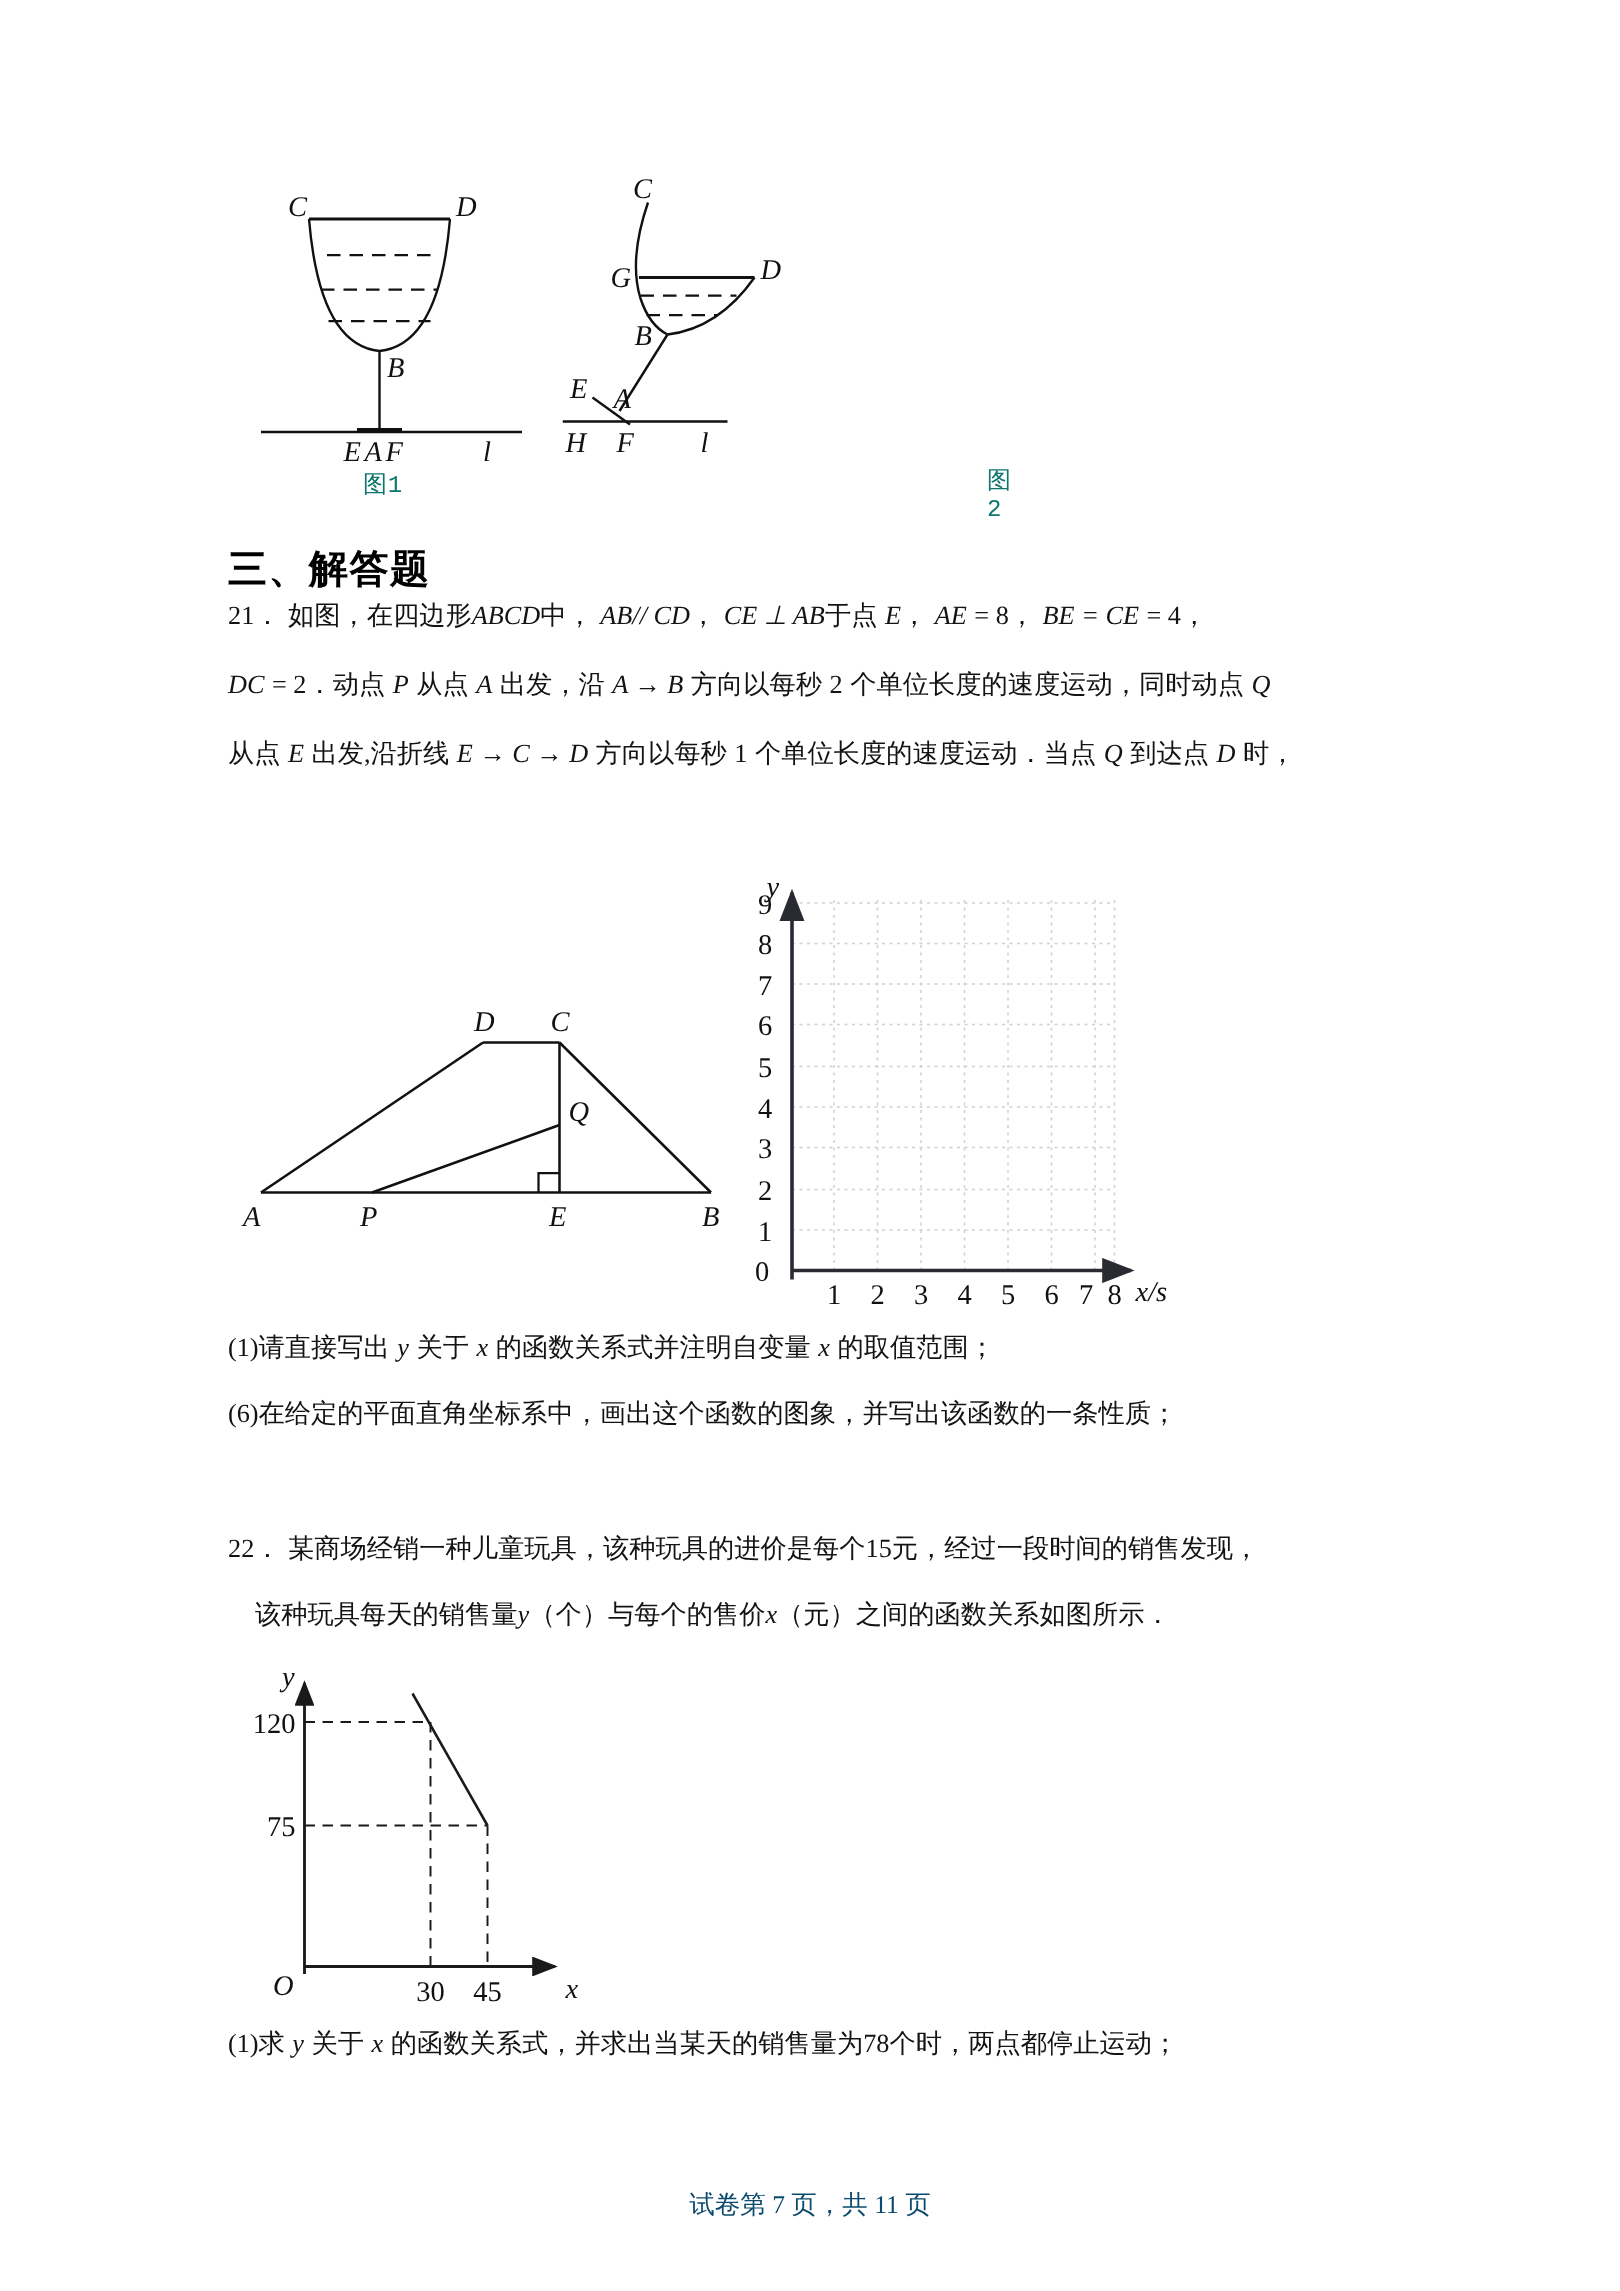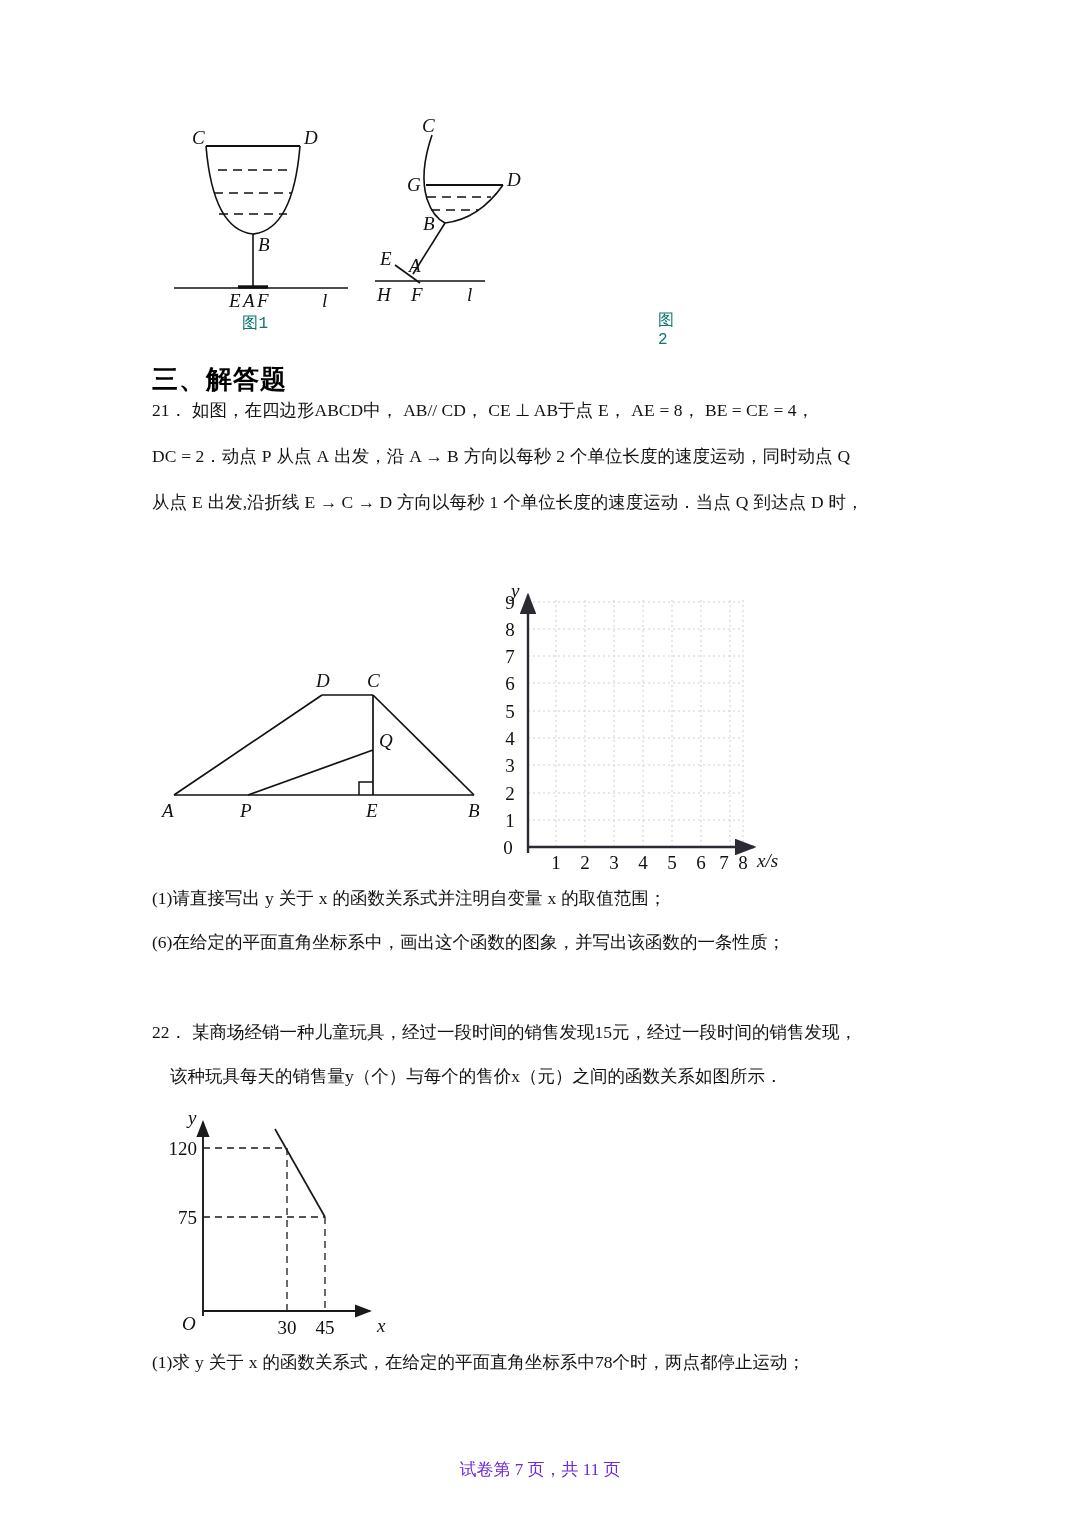--- a/index.html
+++ b/index.html
@@ -58,21 +58,21 @@
   
   .para {
     position: absolute;
     left: 152px;
     width: 800px;
     font-size: 17.5px;
     line-height: 1.25;
     color: #131313;
     white-space: nowrap;
   }
-  .para .it { }
+  .para .it { font-style: italic; }
 
   .p21l1 { top: 400px; }
   .p21l2 { top: 446px; }
   .p21l3 { top: 492px; }
   .p21l4 { top: 538px; }
 
   .q1 { top: 888px; }
   .q2 { top: 932px; }
   .q3 { top: 976px; }
 
@@ -109,21 +109,21 @@
   }
 
   
   .footer {
     position: absolute;
     left: 0;
     top: 1458px;
     width: 1080px;
     text-align: center;
     font-size: 17px;
-    color: #6d28d9;
+    color: #0c4a6e;
     font-family: "Liberation Serif", serif;
   }
 
   svg text {
     font-family: "Liberation Serif", serif;
     fill: #111;
   }
   .lbl { font-style: italic; font-size: 19px; }
   .tick { font-size: 19px; font-style: normal; }
   .tick-i { font-size: 19px; font-style: italic; }
@@ -300,21 +300,21 @@
   </div>
 
   <div class="para q1">
     <span>(1)请直接写出</span><span class="sp-sm"></span><span class="it">y</span><span class="sp-sm"></span><span>关于</span><span class="sp-sm"></span><span class="it">x</span><span class="sp-sm"></span><span>的函数关系式并注明自变量</span><span class="sp-sm"></span><span class="it">x</span><span class="sp-sm"></span><span>的取值范围；</span>
   </div>
 
   <div class="para q2">(6)在给定的平面直角坐标系中，画出这个函数的图象，并写出该函数的一条性质；</div>
 
 
   <div class="para p22l1">
-    <span>22．</span><span class="sp-sm"></span><span>某商场经销一种儿童玩具，经过一段时间的销售发现</span><span>15</span><span>元，经过一段时间的销售发现，</span>
+    <span>22．</span><span class="sp-sm"></span><span>某商场经销一种儿童玩具，该种玩具的进价是每个</span><span>15</span><span>元，经过一段时间的销售发现，</span>
   </div>
 
   <div class="para p22l2">
     <span>该种玩具每天的销售量</span><span class="it">y</span><span>（个）与每个的售价</span><span class="it">x</span><span>（元）之间的函数关系如图所示．</span>
   </div>
 
   <div class="line-graph">
     <svg width="285" height="250" viewBox="0 0 285 250">
       <defs>
         <marker id="arrHead2" markerWidth="9" markerHeight="7" refX="8" refY="3.5" orient="auto">
@@ -342,18 +342,18 @@
 
       <text class="tick" x="42" y="57" text-anchor="end">120</text>
       <text class="tick" x="42" y="126" text-anchor="end">75</text>
 
       <text class="tick" x="132" y="236" text-anchor="middle">30</text>
       <text class="tick" x="170" y="236" text-anchor="middle">45</text>
     </svg>
   </div>
 
   <div class="para p22q1">
-    <span>(1)求</span><span class="sp-sm"></span><span class="it">y</span><span class="sp-sm"></span><span>关于</span><span class="sp-sm"></span><span class="it">x</span><span class="sp-sm"></span><span>的函数关系式，在给定的平面直角坐标系中</span><span>78</span><span>个时，两点都停止运动；</span>
+    <span>(1)求</span><span class="sp-sm"></span><span class="it">y</span><span class="sp-sm"></span><span>关于</span><span class="sp-sm"></span><span class="it">x</span><span class="sp-sm"></span><span>的函数关系式，并求出当某天的销售量为</span><span>78</span><span>个时，两点都停止运动；</span>
   </div>
 
   <div class="footer">试卷第 7 页，共 11 页</div>
 
 </div>
 
 </body></html>

